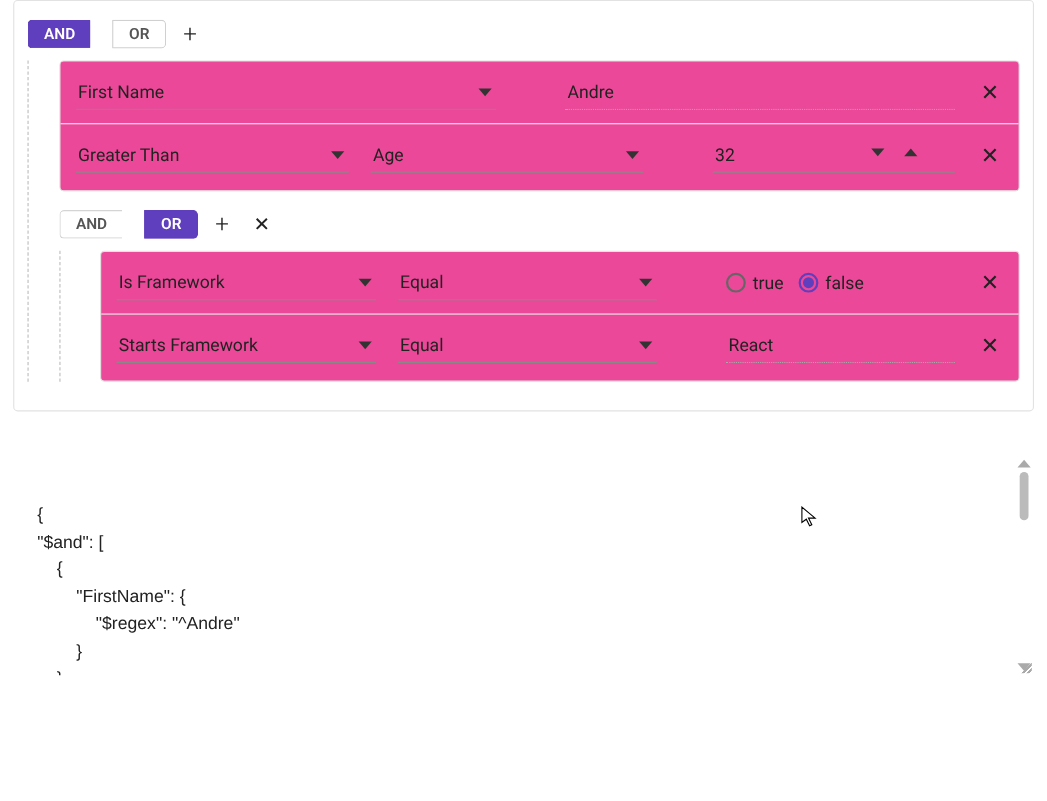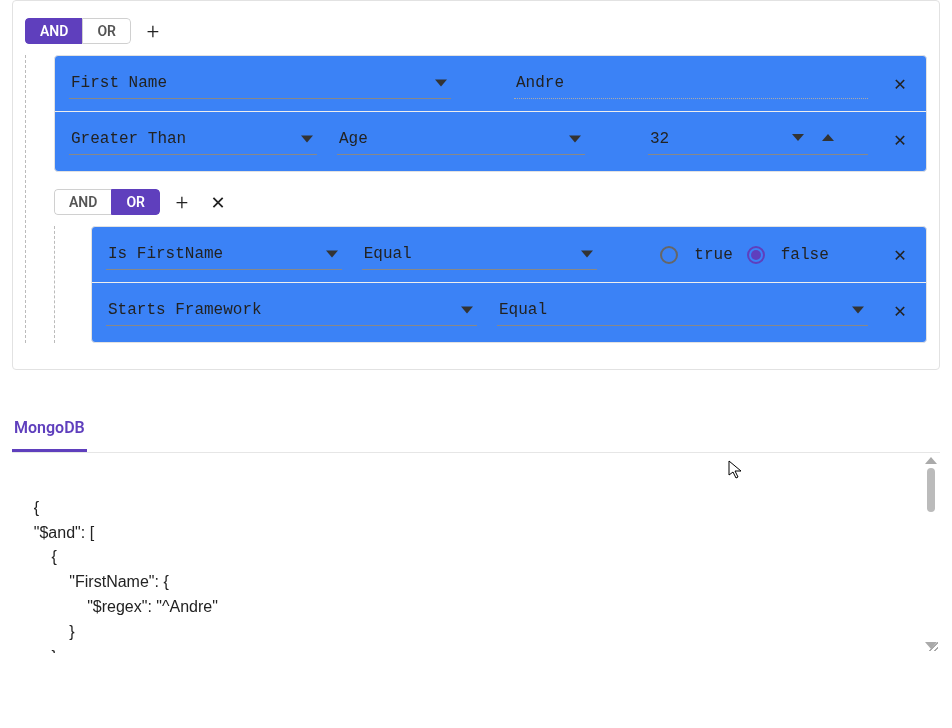--- a/index.html
+++ b/index.html
@@ -21,20 +21,21 @@
   .group-header {
     display: flex;
     align-items: center;
     gap: 8px;
     margin-bottom: 10px;
   }
   .seg {
     display: inline-flex;
     border-radius: 4px;
     overflow: hidden;
+    gap: 20px;
   }
   .seg-btn {
     padding: 4px 14px;
     font-size: 14px;
     font-weight: 600;
     cursor: pointer;
     border: 1px solid #d0d0d0;
     background: #fff;
     color: #555;
   }
@@ -57,22 +58,21 @@
   }
   .tree {
     position: relative;
     padding-left: 18px;
     border-left: 1px dashed #bbb;
   }
   .rules-box {
     border: 1px solid #e2e2e2;
     border-radius: 4px;
     margin: 6px 0 10px 10px;
-    background: #3b82f6;
-    font-family: Liberation Mono, monospace;
+    background: #ec4899;
   }
   .rule-row {
     display: flex;
     align-items: center;
     padding: 12px 14px 0 14px;
     gap: 20px;
   }
   .rule-row + .rule-row {
     border-top: 1px solid #eee;
     margin-top: 12px;
@@ -120,21 +120,21 @@
     margin-left: 43px;
   }
   .val-plain {
     border-bottom: 1px dotted #aaa;
     padding: 6px 2px;
     flex: 1;
   }
   .radio {
     display: inline-flex;
     align-items: center;
-    gap: 16px;
+    gap: 6px;
     cursor: pointer;
     font-size: 16px;
   }
   .radio .r {
     width: 18px; height: 18px;
     border: 2px solid #666;
     border-radius: 50%;
     display: inline-flex;
     align-items: center;
     justify-content: center;
@@ -283,21 +283,21 @@
         </div>
         <div class="icon-btn">+</div>
         <div class="icon-btn" style="font-size:18px">✕</div>
       </div>
 
       <div class="tree">
         <div class="rules-box">
 
           <div class="rule-row">
             <div class="field">
-              <span>Is FirstName</span>
+              <span>Is Framework</span>
               <span class="dd"></span>
             </div>
             <div class="field">
               <span>Equal</span>
               <span class="dd"></span>
             </div>
             <div class="val-col">
               <span class="radio">
                 <span class="r"></span>
                 <span>true</span>
@@ -312,34 +312,36 @@
 
           <div class="rule-row">
             <div class="field">
               <span>Starts Framework</span>
               <span class="dd"></span>
             </div>
             <div class="field">
               <span>Equal</span>
               <span class="dd"></span>
             </div>
+            <div class="val-col">
+              <div class="field" style="flex:1; border-bottom:1px dotted #aaa;">
+                <span>React</span>
+              </div>
+            </div>
             <div class="del">✕</div>
           </div>
 
         </div>
       </div>
     </div>
 
   </div>
 </div>
 
 <div class="out-section">
-  <div class="tab-bar">
-    <div class="tab">MongoDB</div>
-  </div>
   <div class="code">
     <span>{
     "$and": [
         {
             "FirstName": {
                 "$regex": "^Andre"
             }
         },
         {</span>
     <div class="scroll-hints">

